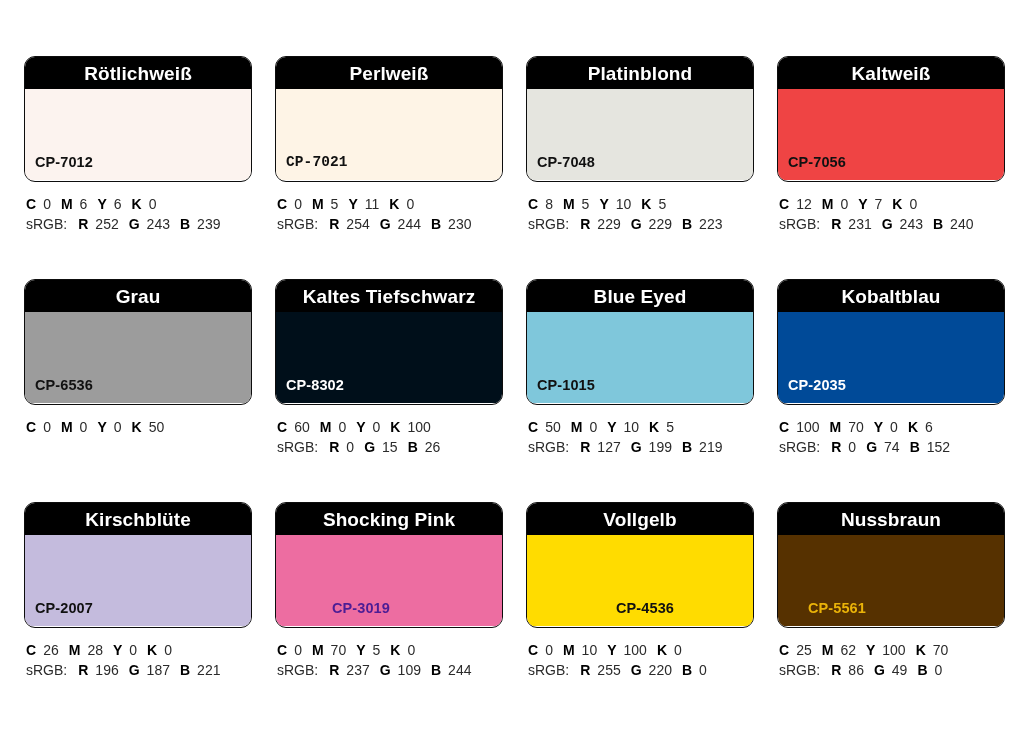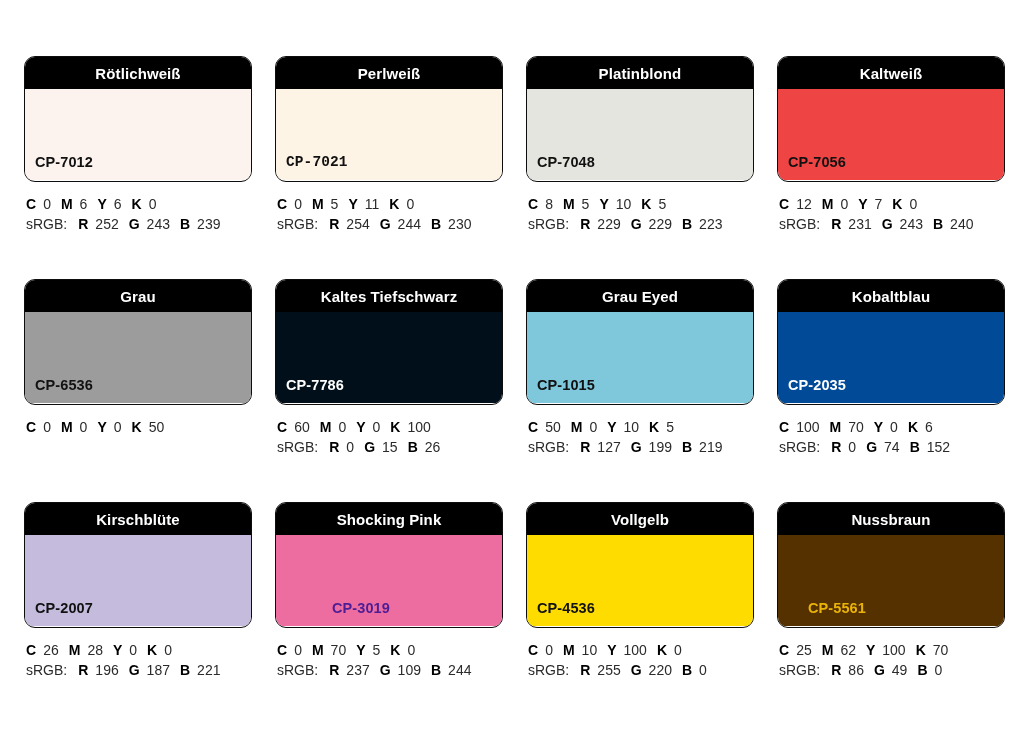--- a/index.html
+++ b/index.html
@@ -40,21 +40,21 @@
     overflow: hidden;
     background: #ffffff;
   }
   .card-header {
     height: 32px;
     background: #000000;
     color: #ffffff;
     display: flex;
     align-items: center;
     justify-content: center;
-    font-size: 15px;
+    font-size: 19px;
     font-weight: bold;
     letter-spacing: 0.1px;
     line-height: 1;
     position: relative;
     z-index: 2;
   }
   .card-body {
     position: relative;
     height: 91px;
     display: flex;
@@ -160,31 +160,31 @@
           </div>
         </div>
         <div class="specs">
           <div class="spec-line"><span class="k">C</span><span class="sp"></span><span class="v">0</span><span class="sp-wide"></span><span class="k">M</span><span class="sp"></span><span class="v">0</span><span class="sp-wide"></span><span class="k">Y</span><span class="sp"></span><span class="v">0</span><span class="sp-wide"></span><span class="k">K</span><span class="sp"></span><span class="v">50</span></div>
         </div>
       </div>
       <div class="swatch-cell">
         <div class="card">
           <div class="card-header">Kaltes Tiefschwarz</div>
           <div class="card-body" style="background: rgb(0, 15, 26);">
-            <div class="card-code" style="color: rgb(255, 255, 255);">CP-7786</div>
+            <div class="card-code" style="color: rgb(255, 255, 255);">CP-8302</div>
           </div>
         </div>
         <div class="specs">
           <div class="spec-line"><span class="k">C</span><span class="sp"></span><span class="v">60</span><span class="sp-wide"></span><span class="k">M</span><span class="sp"></span><span class="v">0</span><span class="sp-wide"></span><span class="k">Y</span><span class="sp"></span><span class="v">0</span><span class="sp-wide"></span><span class="k">K</span><span class="sp"></span><span class="v">100</span></div>
           <div class="spec-line"><span class="lbl">sRGB:</span><span class="sp"></span><span class="k">R</span><span class="sp"></span><span class="v">0</span><span class="sp-wide"></span><span class="k">G</span><span class="sp"></span><span class="v">15</span><span class="sp-wide"></span><span class="k">B</span><span class="sp"></span><span class="v">26</span></div>
         </div>
       </div>
       <div class="swatch-cell">
         <div class="card">
-          <div class="card-header">Grau Eyed</div>
+          <div class="card-header">Blue Eyed</div>
           <div class="card-body" style="background: rgb(127, 199, 219);">
             <div class="card-code" style="color: rgb(17, 17, 17);">CP-1015</div>
           </div>
         </div>
         <div class="specs">
           <div class="spec-line"><span class="k">C</span><span class="sp"></span><span class="v">50</span><span class="sp-wide"></span><span class="k">M</span><span class="sp"></span><span class="v">0</span><span class="sp-wide"></span><span class="k">Y</span><span class="sp"></span><span class="v">10</span><span class="sp-wide"></span><span class="k">K</span><span class="sp"></span><span class="v">5</span></div>
           <div class="spec-line"><span class="lbl">sRGB:</span><span class="sp"></span><span class="k">R</span><span class="sp"></span><span class="v">127</span><span class="sp-wide"></span><span class="k">G</span><span class="sp"></span><span class="v">199</span><span class="sp-wide"></span><span class="k">B</span><span class="sp"></span><span class="v">219</span></div>
         </div>
       </div>
       <div class="swatch-cell">
@@ -219,21 +219,21 @@
           </div>
         </div>
         <div class="specs">
           <div class="spec-line"><span class="k">C</span><span class="sp"></span><span class="v">0</span><span class="sp-wide"></span><span class="k">M</span><span class="sp"></span><span class="v">70</span><span class="sp-wide"></span><span class="k">Y</span><span class="sp"></span><span class="v">5</span><span class="sp-wide"></span><span class="k">K</span><span class="sp"></span><span class="v">0</span></div>
           <div class="spec-line"><span class="lbl">sRGB:</span><span class="sp"></span><span class="k">R</span><span class="sp"></span><span class="v">237</span><span class="sp-wide"></span><span class="k">G</span><span class="sp"></span><span class="v">109</span><span class="sp-wide"></span><span class="k">B</span><span class="sp"></span><span class="v">244</span></div>
         </div>
       </div>
       <div class="swatch-cell">
         <div class="card">
           <div class="card-header">Vollgelb</div>
-          <div class="card-body" style="background: rgb(255, 220, 0);">
+          <div class="card-body" style="background: rgb(255, 220, 0); justify-content: center;">
             <div class="card-code" style="color: rgb(17, 17, 17);">CP-4536</div>
           </div>
         </div>
         <div class="specs">
           <div class="spec-line"><span class="k">C</span><span class="sp"></span><span class="v">0</span><span class="sp-wide"></span><span class="k">M</span><span class="sp"></span><span class="v">10</span><span class="sp-wide"></span><span class="k">Y</span><span class="sp"></span><span class="v">100</span><span class="sp-wide"></span><span class="k">K</span><span class="sp"></span><span class="v">0</span></div>
           <div class="spec-line"><span class="lbl">sRGB:</span><span class="sp"></span><span class="k">R</span><span class="sp"></span><span class="v">255</span><span class="sp-wide"></span><span class="k">G</span><span class="sp"></span><span class="v">220</span><span class="sp-wide"></span><span class="k">B</span><span class="sp"></span><span class="v">0</span></div>
         </div>
       </div>
       <div class="swatch-cell">
         <div class="card">

